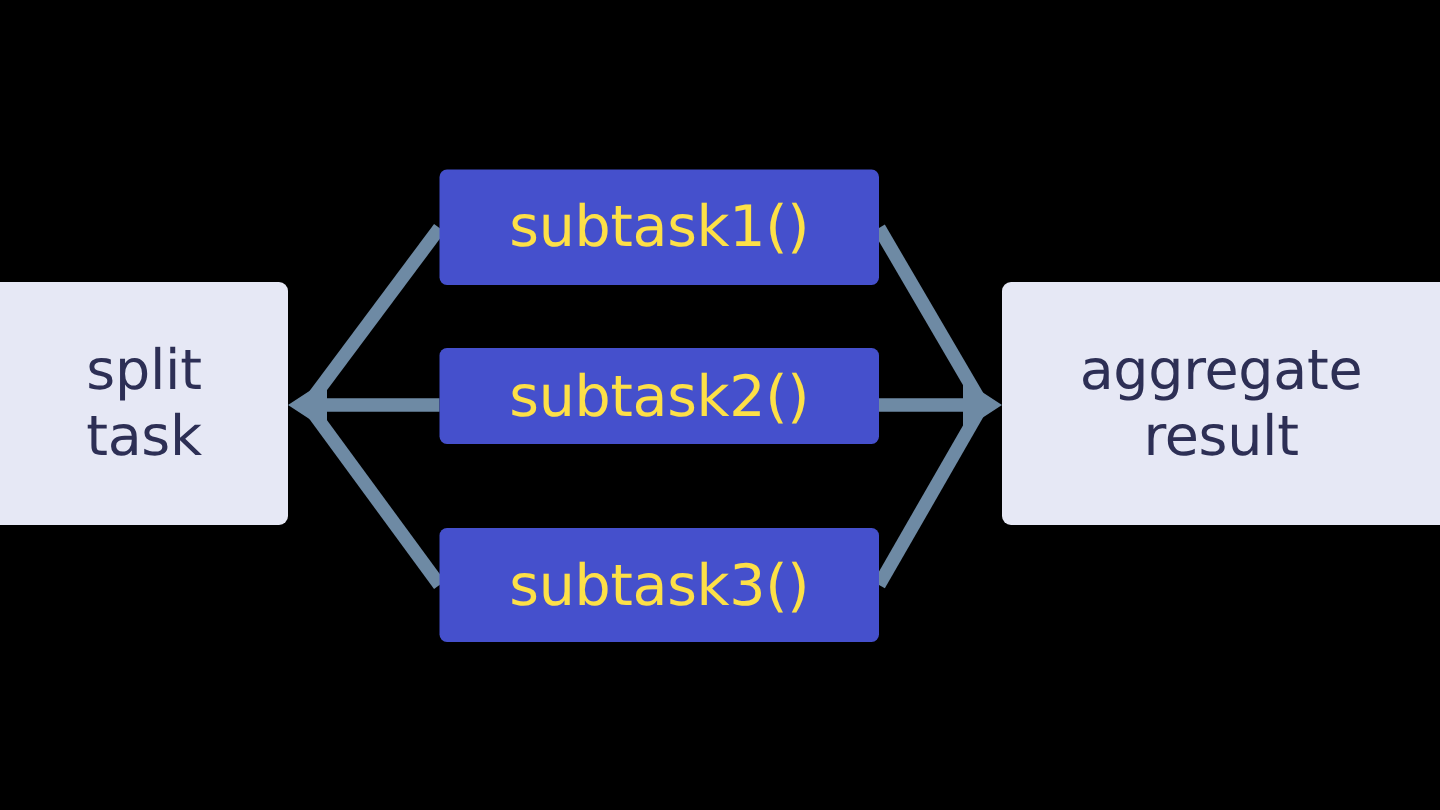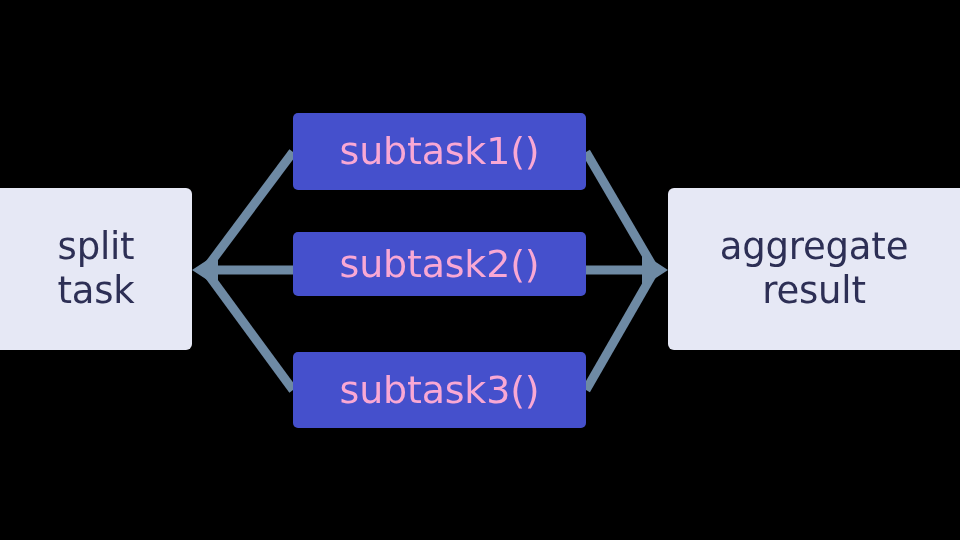--- a/index.html
+++ b/index.html
@@ -39,21 +39,21 @@
   }
   .node-endpoint {
     background: #e6e8f5;
     color: #2d2f55;
     border-radius: 6px;
     font-size: 37px;
     letter-spacing: -0.2px;
   }
   .node-subtask {
     background: #4550cc;
-    color: #f9a8d4;
+    color: #fde047;
     border-radius: 5px;
     font-size: 38px;
     letter-spacing: -0.2px;
   }
   
   #node-split-task {
     left: -28px;
     top: 188px;
     width: 220px;
     height: 162px;

